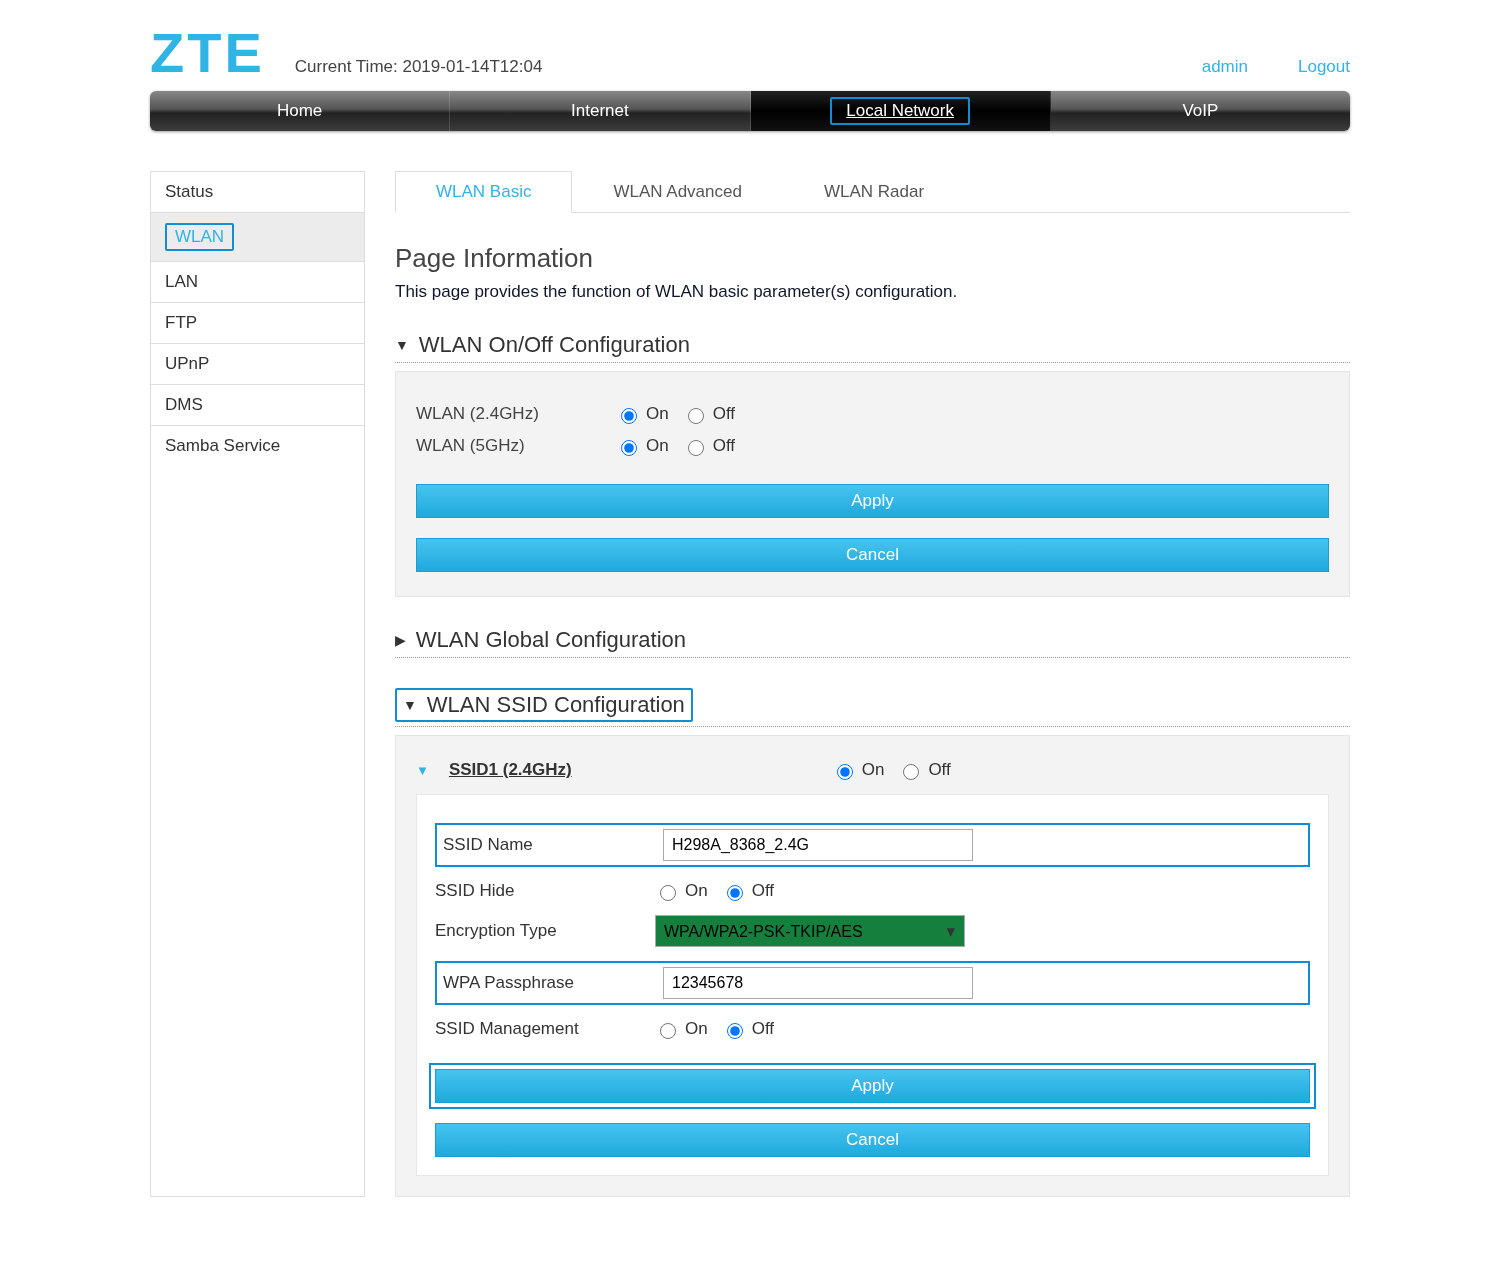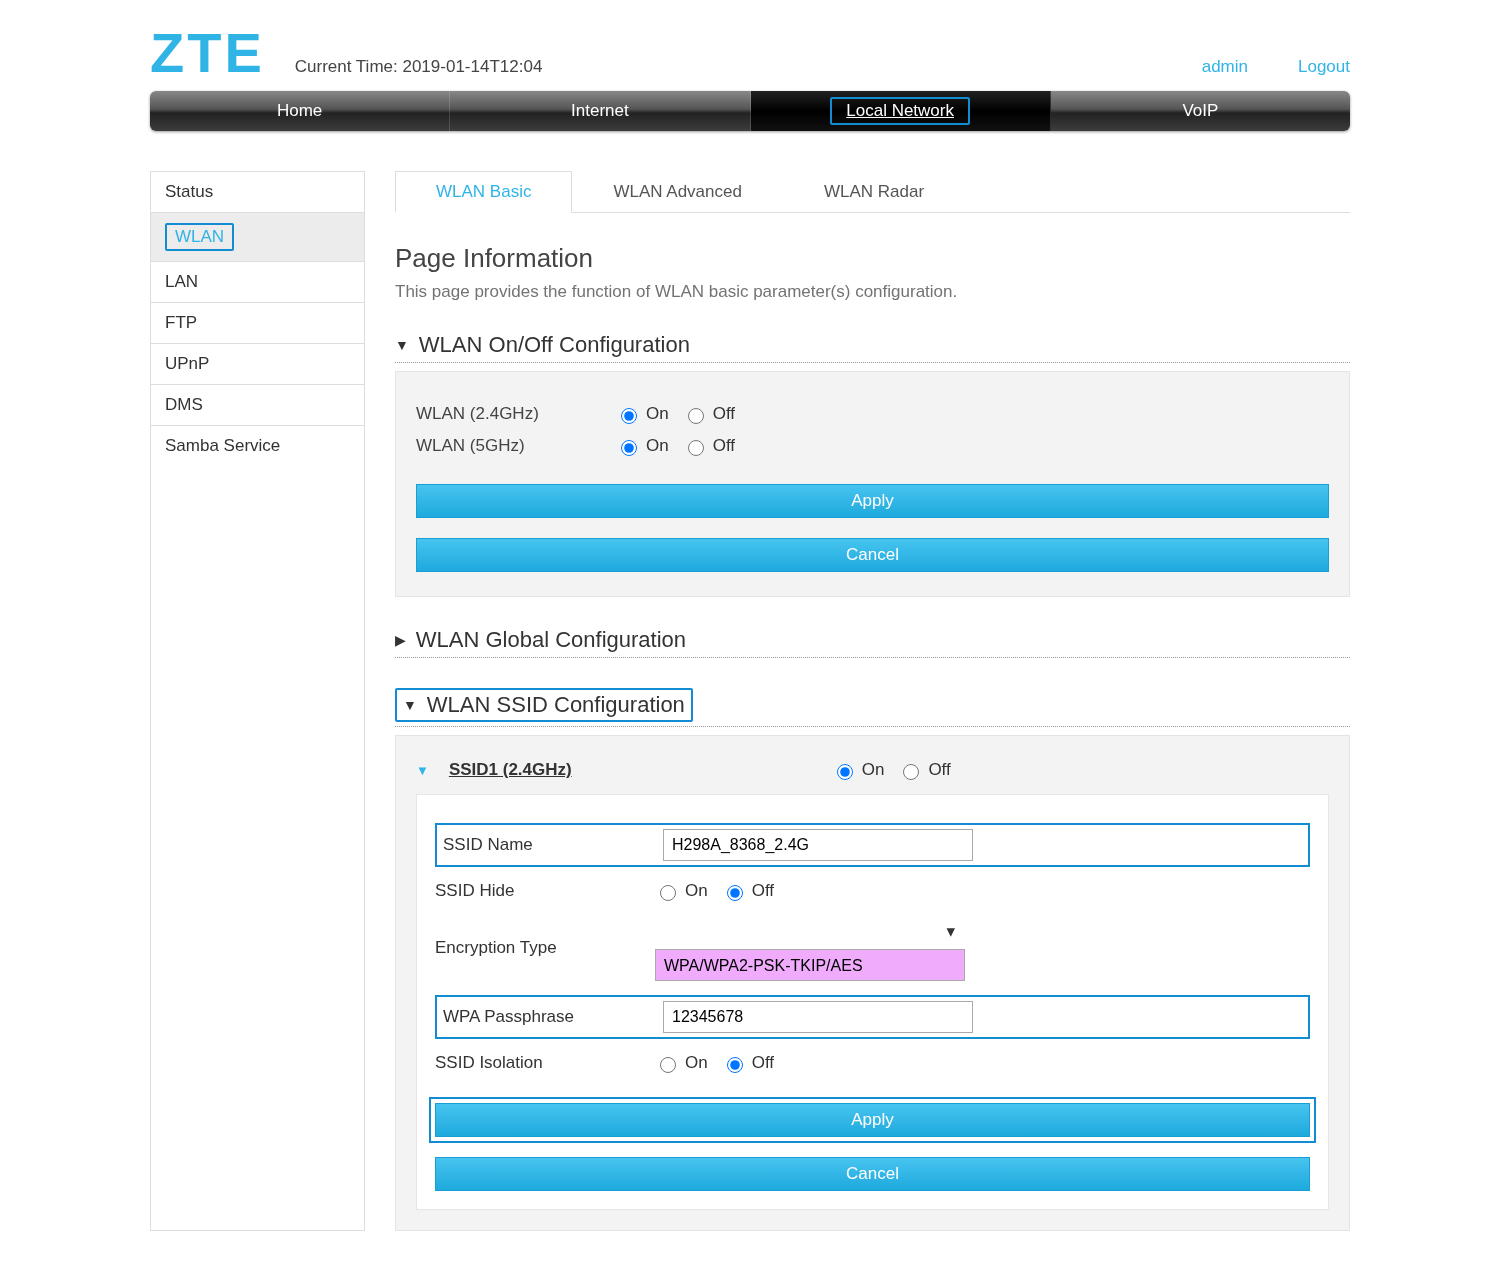--- a/index.html
+++ b/index.html
@@ -33,42 +33,42 @@
   .sidebar{width:215px;border:1px solid #ddd;}
   .side-item{padding:10px 14px;border-bottom:1px solid #ddd;cursor:pointer;background:#fff;}
   .side-item:last-child{border-bottom:none;}
   .side-item.selected{background:#ececec;color:var(--accent);}
   .side-item.selected .side-lbl{border:2px solid var(--hl);padding:2px 8px;display:inline-block;border-radius:2px;}
   .content{flex:1;}
   .tabs{display:flex;border-bottom:1px solid #ddd;margin-bottom:30px;}
   .tab{padding:10px 40px;color:#555;cursor:pointer;border:1px solid transparent;border-bottom:none;margin-bottom:-1px;}
   .tab.active{color:var(--accent);border:1px solid #ddd;border-bottom:1px solid #fff;background:#fff;}
   .page-title{font-size:26px;font-weight:400;color:#444;margin:0 0 8px 0;}
-  .page-desc{color:#737373;margin-bottom:28px;}
+  .page-desc{color:#0f172a;margin-bottom:28px;}
   .section-head{font-size:22px;font-weight:400;color:#333;display:flex;align-items:center;gap:10px;
     border-bottom:1px dotted #999;padding-bottom:4px;margin:30px 0 0 0;cursor:pointer;}
   .section-head .tri{font-size:14px;}
   .hl-box{border:2px solid var(--hl);padding:2px 6px;display:inline-flex;align-items:center;gap:10px;border-radius:2px;}
   .panel{background:var(--panel);border:1px solid #e4e4e4;padding:20px;margin-top:8px;}
   .row{display:flex;align-items:center;margin:12px 0;}
   .row .lbl{width:200px;color:#444;}
   .radios{display:flex;align-items:center;gap:14px;}
   .radios label{display:flex;align-items:center;gap:6px;cursor:pointer;}
   input[type=radio]{width:16px;height:16px;cursor:pointer;}
   .btn-row{display:flex;justify-content:flex-end;gap:20px;padding:16px 0 4px 0;flex-direction:column;}
   .btn{background:linear-gradient(to bottom,#47c4ef,#1ea9dd);color:#fff;padding:6px 34px;border:1px solid #18a0d4;cursor:pointer;font-size:17px;}
   .btn.hl{outline:2px solid var(--hl);outline-offset:4px;padding:6px 40px;}
   .ssid-head{display:flex;align-items:center;gap:20px;padding:4px 0 14px 0;}
   .ssid-head .tri2{color:var(--accent);font-size:13px;}
   .ssid-head .name{text-decoration:underline;font-weight:600;color:#333;margin-right:80px;}
   .ssid-block{background:#fff;border:1px solid #e6e6e6;padding:14px 18px;}
   .field-row{display:flex;align-items:center;margin:14px 0;}
   .field-row .flbl{width:220px;color:#333;}
   .tinput{width:310px;height:32px;border:1px solid #aaa;padding:0 8px;font-size:16px;background:#fff;}
-  select.tinput{appearance:none;background:#f0abfc;position:relative;margin-top:34px;}
+  select.tinput{appearance:none;background:#15803d;position:relative;}
   .sel-wrap{position:relative;width:310px;}
   .sel-wrap::after{content:"▾";position:absolute;right:10px;top:6px;color:#333;pointer-events:none;}
   .hl-field{border:2px solid var(--hl);padding:4px 6px;display:flex;align-items:center;}
 </style>
 </head>
 <body>
 
 <div class="wrap">
 
   <div class="header-row">
@@ -210,21 +210,21 @@
               </select>
             </div>
           </div>
 
           <div class="field-row hl-field">
             <div class="flbl">WPA Passphrase</div>
             <input class="tinput" type="text" value="12345678" style="">
           </div>
 
           <div class="field-row">
-            <div class="flbl">SSID Isolation</div>
+            <div class="flbl">SSID Management</div>
             <div class="radios">
               <label>
                   <input type="radio" name="iso" style="">
                   <span>On</span>
                 </label>
               <label>
                   <input type="radio" name="iso" checked="" style="">
                   <span>Off</span>
                 </label>
             </div>

